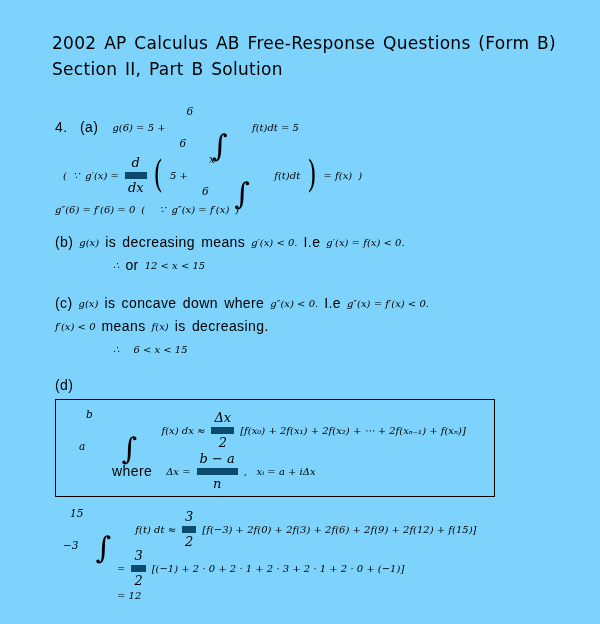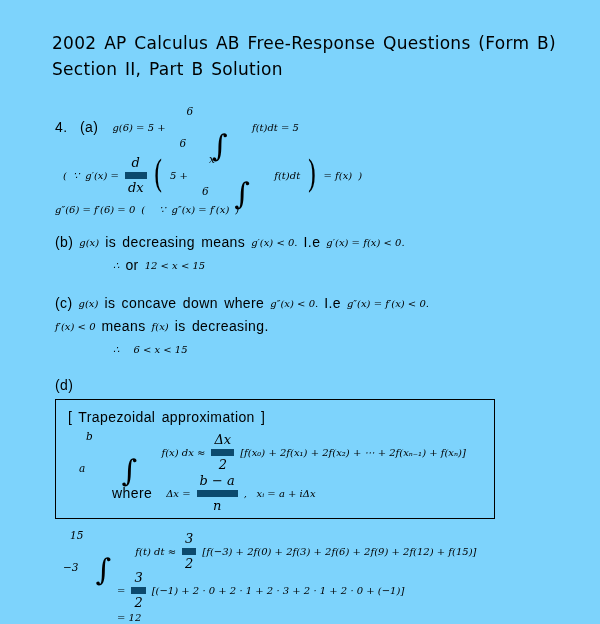--- a/index.html
+++ b/index.html
@@ -166,23 +166,20 @@
     <div class="line row-c3">
       <span class="m">∴</span>
       <span class="m sp-l">6 &lt; x &lt; 15</span>
     </div>
 
     <div class="line row-d">
       <span class="t">(d)</span>
     </div>
 
     <div class="tbox">
-      <div class="box-head">
-        <span class="t">[ Trapezoidal approximation ]</span>
-      </div>
       <div class="line box-f1">
         <span class="int">
           <span class="int-sym">∫</span>
           <span class="int-up">b</span>
           <span class="int-lo">a</span>
         </span>
         <span class="m">f(x) dx ≈</span>
         <span class="frac">
           <span class="num">Δx</span>
           <span class="den">2</span>

